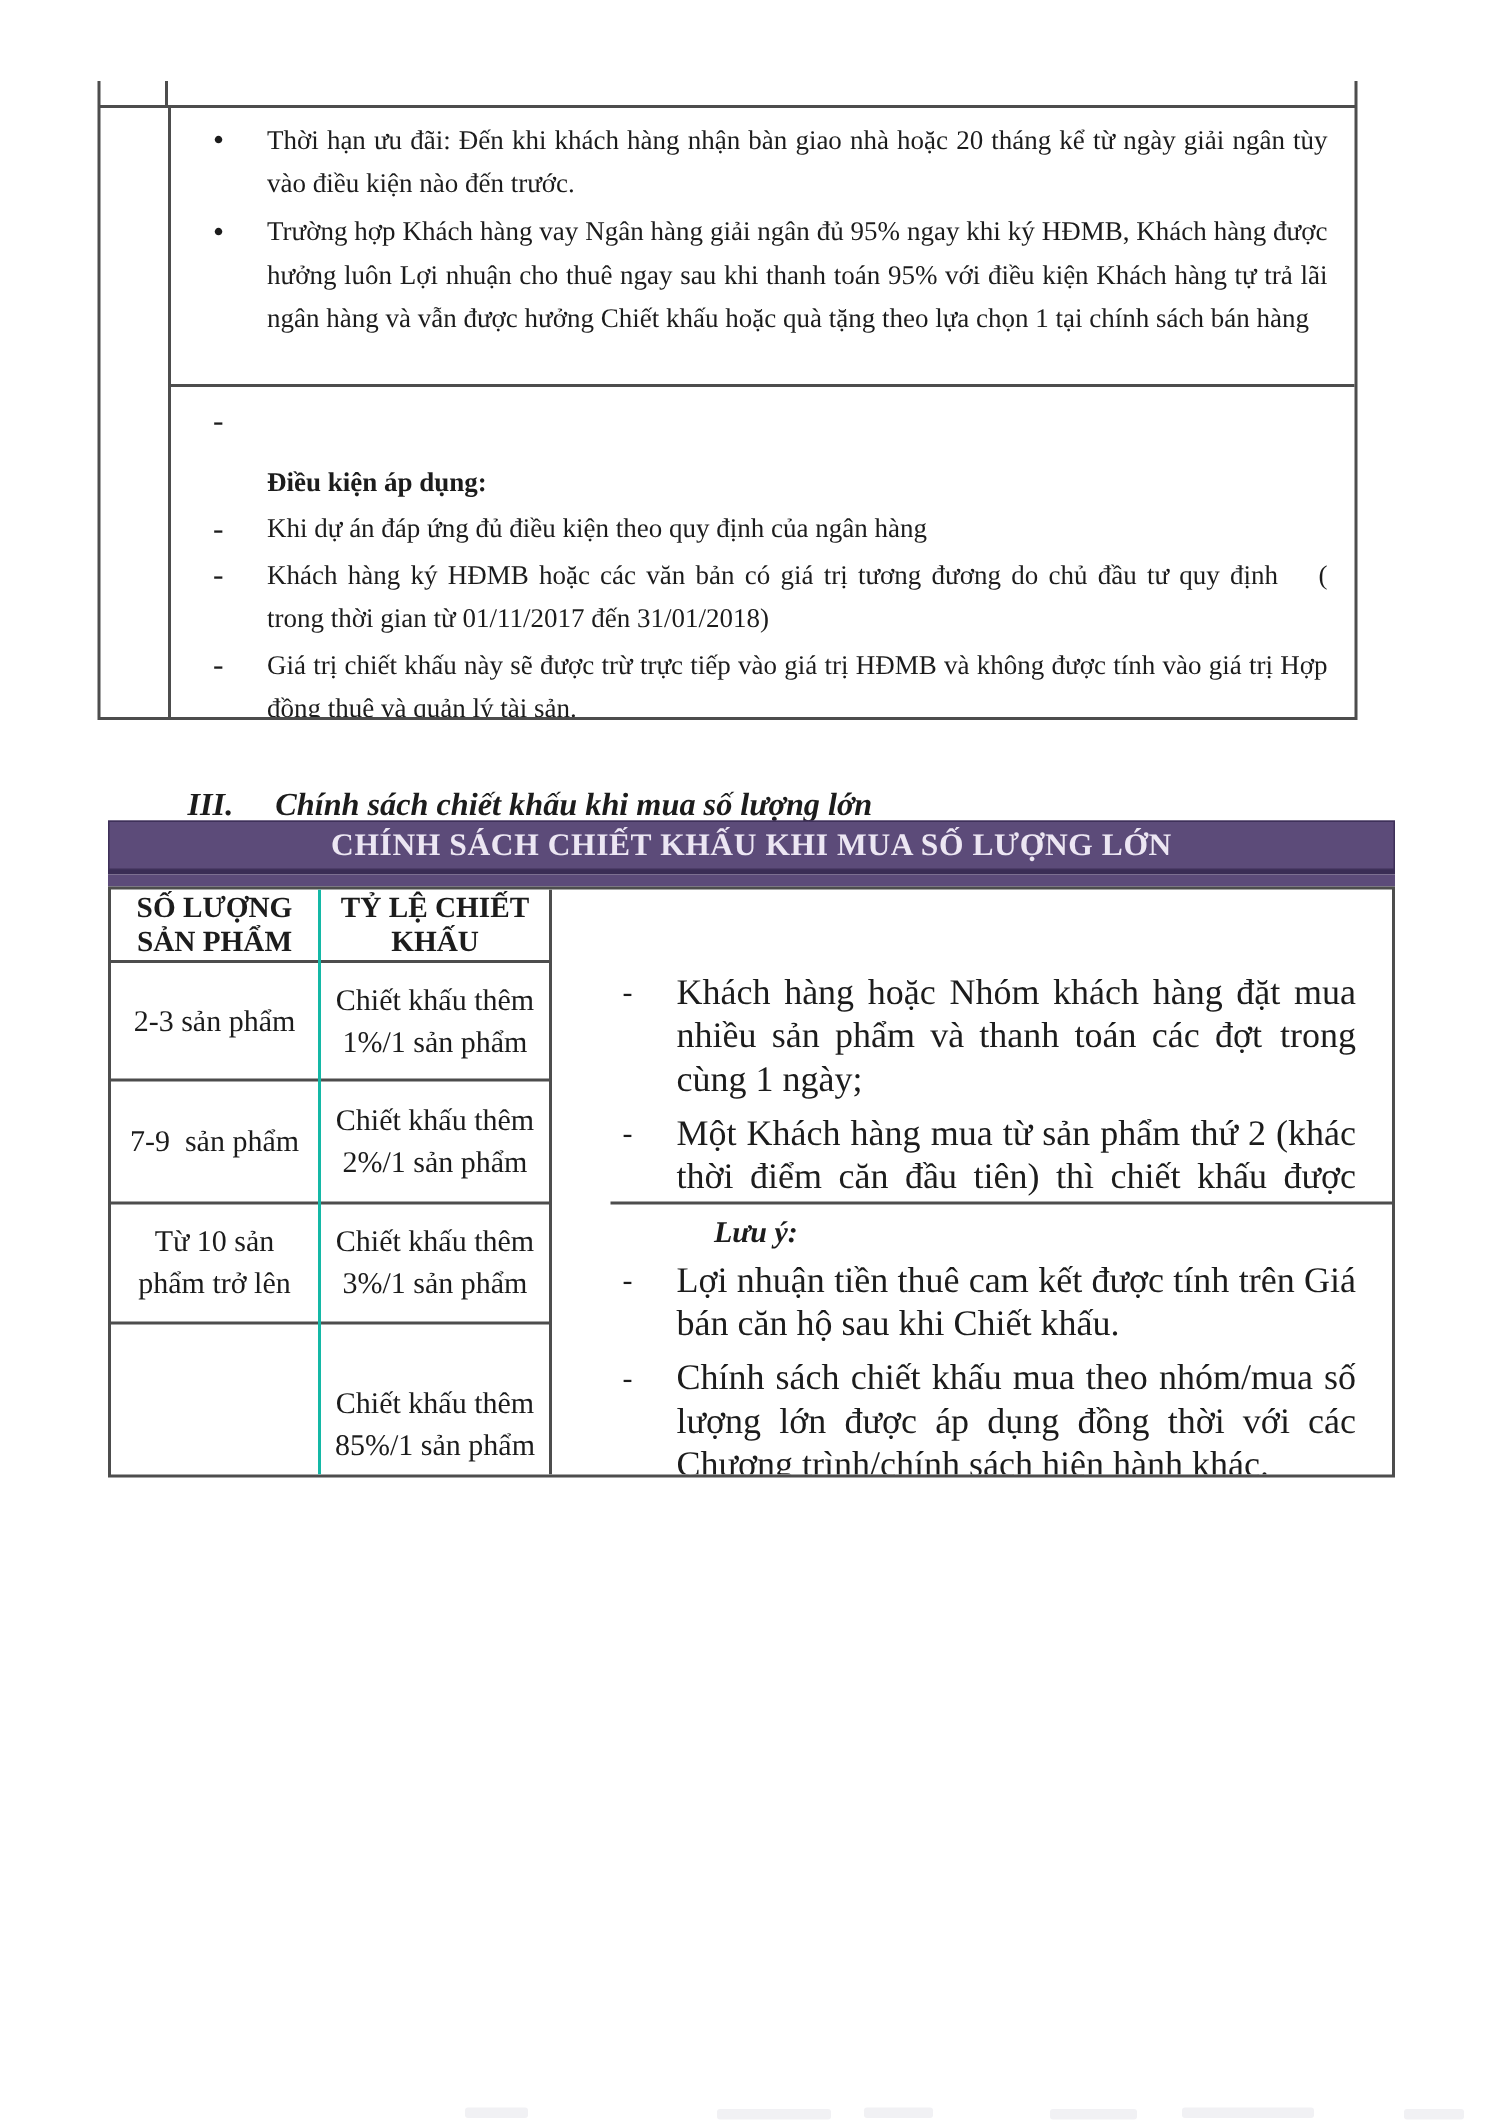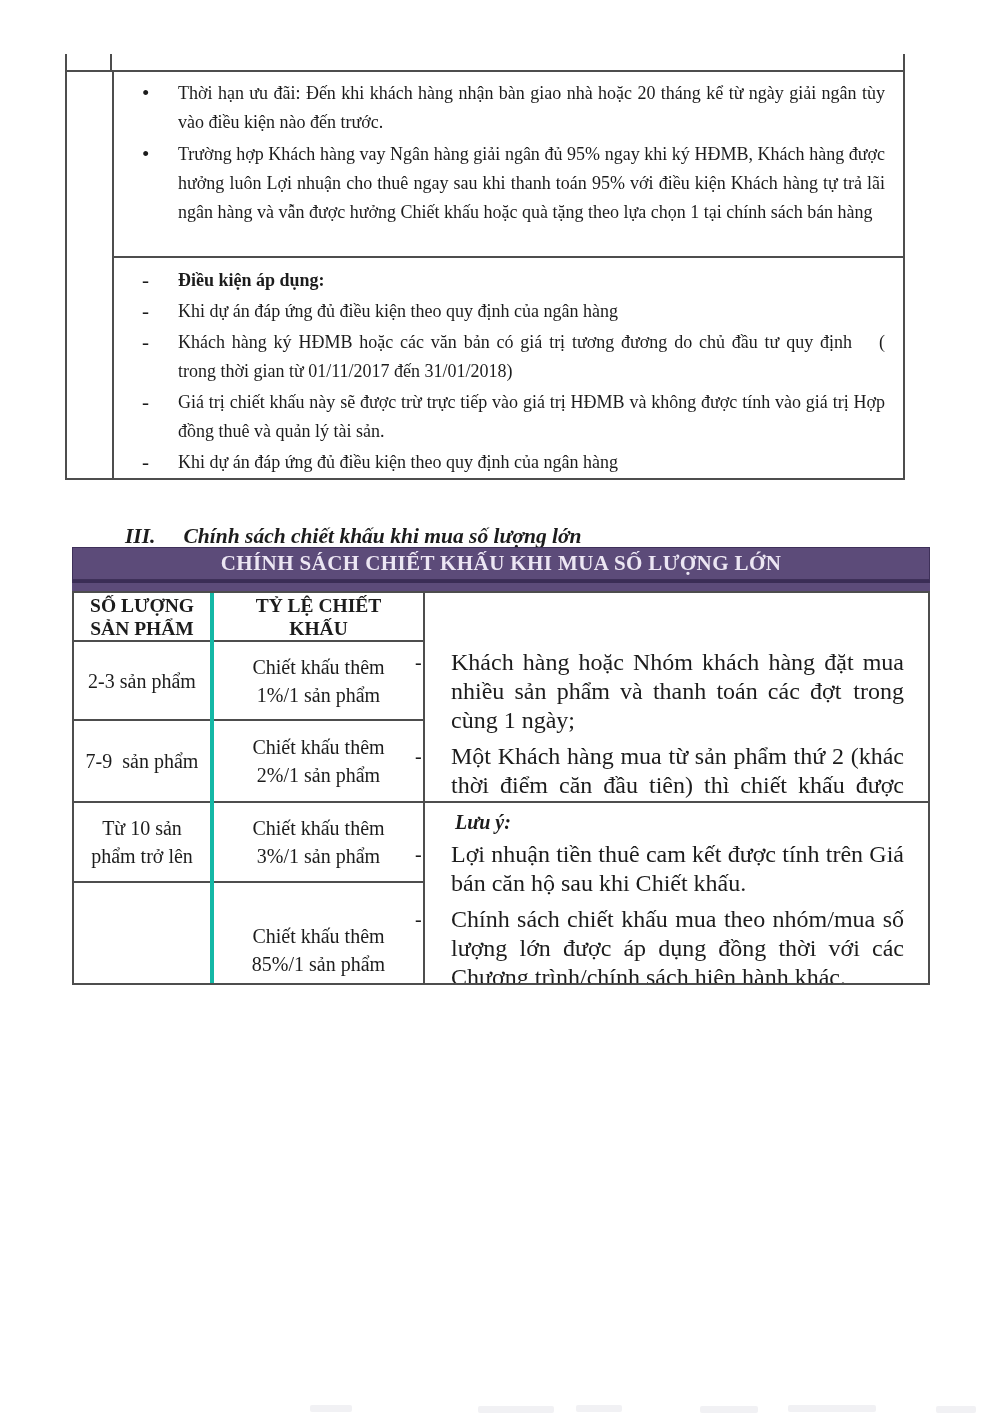--- a/index.html
+++ b/index.html
@@ -16,21 +16,21 @@
     border:2px solid #4d4d4d;
   }
   .t1-leftcol { position:absolute; left:45px; top:0; bottom:0; width:2px; background:#4d4d4d; }
   .t1-row { position:absolute; left:47px; right:0; overflow:hidden; }
   .t1-row1 { top:0; height:186px; border-bottom:2px solid #4d4d4d; padding:7px 18px 0 0; }
   .t1-row2 { top:188px; bottom:0; padding:6px 18px 0 0; }
   .b-item { display:flex; margin-bottom:3px; }
   .b-item .mk { flex:0 0 36px; margin-left:28px; font-size:21px; line-height:29px; }
   .b-item .txt { flex:1; font-size:18px; line-height:29px; text-align:justify; }
   .t1-row2 .b-item { margin-bottom:2px; }
-  .b-item.bold .txt { font-weight:bold; }
+  .b-item.bold .txt { font-weight:bold;margin-top:41px; }
   
   .sec-heading {
     position:absolute; left:125px; top:502px; display:flex;
     font-weight:bold; font-style:italic; font-size:21.5px; line-height:28px;margin-top:20px;
   }
   .sec-heading .num { margin-right:28px; }
   
   .t2 { position:absolute; left:72px; top:547px; width:858px; height:438px; }
   .t2-band {
     position:absolute; left:0; right:0; top:0; height:33px;
@@ -38,22 +38,22 @@
     color:#ece6f3; font-weight:bold; font-size:21px; line-height:31px;
     text-align:center; letter-spacing:0.4px;
   }
   .t2-bandline { position:absolute; left:0; right:0; top:33px; height:3px; background:#3a2d55; }
   .t2-bandstrip { position:absolute; left:0; right:0; top:36px; height:8px; background:#5c4b79; }
   .t2-grid {
     position:absolute; left:0; right:0; top:44px; bottom:0;
     border:2px solid #4d4d4d; overflow:hidden;
   }
   .col { position:absolute; top:0; bottom:0; }
-  .col-qty  { left:0; width:140px; border-right:4px solid #14b8a6; }
-  .col-rate { left:140px; width:211px; border-right:2px solid #4d4d4d; }
+  .col-qty  { left:0; width:140px; border-right:2px solid #14b8a6; }
+  .col-rate { left:140px; width:154px; border-right:2px solid #4d4d4d; }
   .col-cond { left:333px; right:0; }
   .hcell {
     height:49px; border-bottom:2px solid #4d4d4d;
     display:flex; align-items:center; justify-content:center; text-align:center;
     font-weight:bold; font-size:19.5px; line-height:23px;
   }
   .hcell .hw1 { display:inline-block; max-width:118px; }
   .hcell .hw2 { display:inline-block; max-width:132px; }
   .cells { position:absolute; left:0; right:0; top:49px; bottom:0; display:flex; flex-direction:column; }
   .cell {
@@ -67,21 +67,21 @@
   .qtxt { display:inline-block; max-width:116px; }
   .rc { display:block; }
   .cond-top {
     position:absolute; left:0; right:0; top:49px; height:161px;
     border-bottom:2px solid #4d4d4d; padding:6px 24px 0 0; overflow:hidden;
   }
   .cond-note { position:absolute; left:0; right:0; top:210px; bottom:0; padding:3px 24px 0 0; overflow:hidden; }
   .citem { display:flex; margin-bottom:7px; }
   .citem .mk { flex:0 0 36px; margin-left:8px; font-size:20px; line-height:29px; }
   .citem .txt { flex:1; font-size:24px; line-height:29px; text-align:justify; }
-  .note-label { margin:2px 0 4px 48px; font-weight:bold; font-style:italic; font-size:20px; line-height:28px; }
+  .note-label { margin:2px 0 4px 69px; font-weight:bold; font-style:italic; font-size:20px; line-height:28px; }
   
   .artifact { position:absolute; height:7px; background:#f1f1f4; border-radius:2px; }
 </style>
 </head>
 <body>
 
 <div class="page">
 
   <div class="stub stub-a"></div>
   <div class="stub stub-b"></div>

